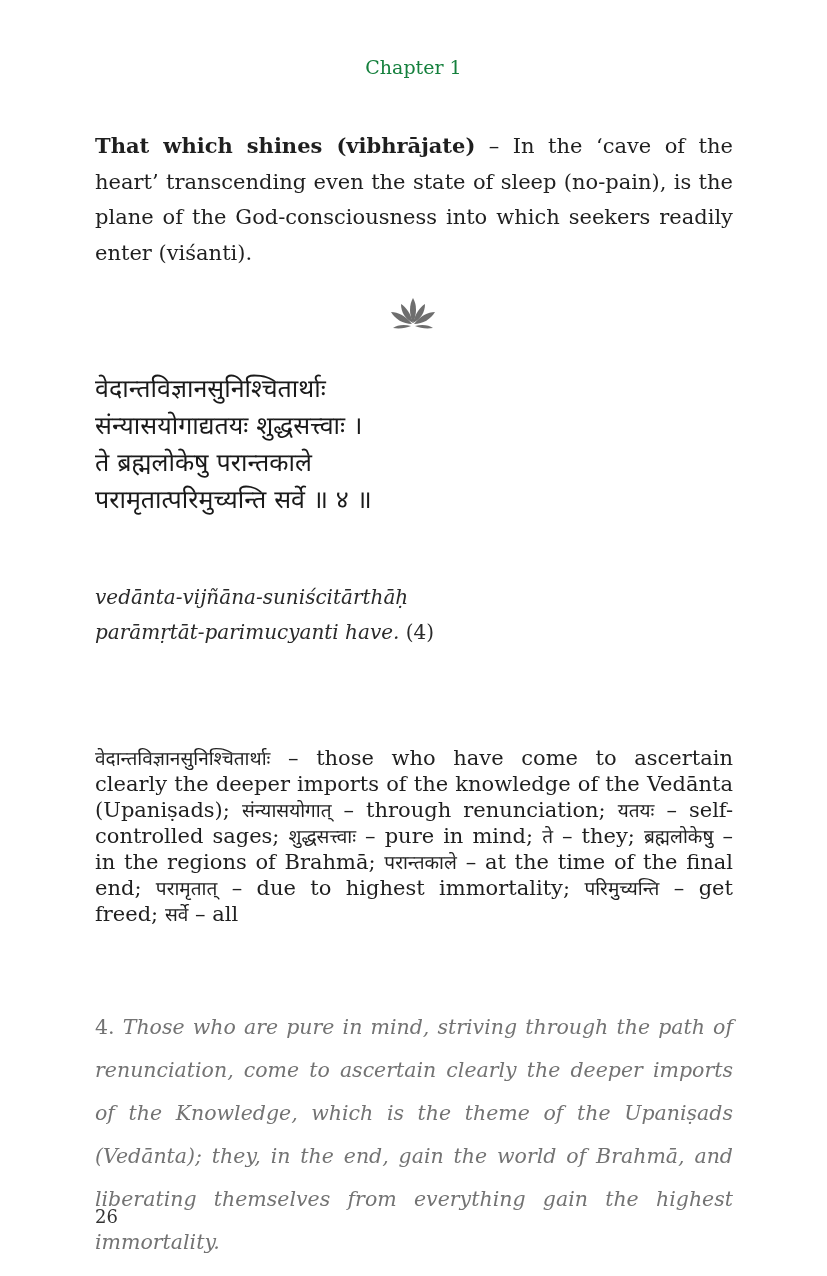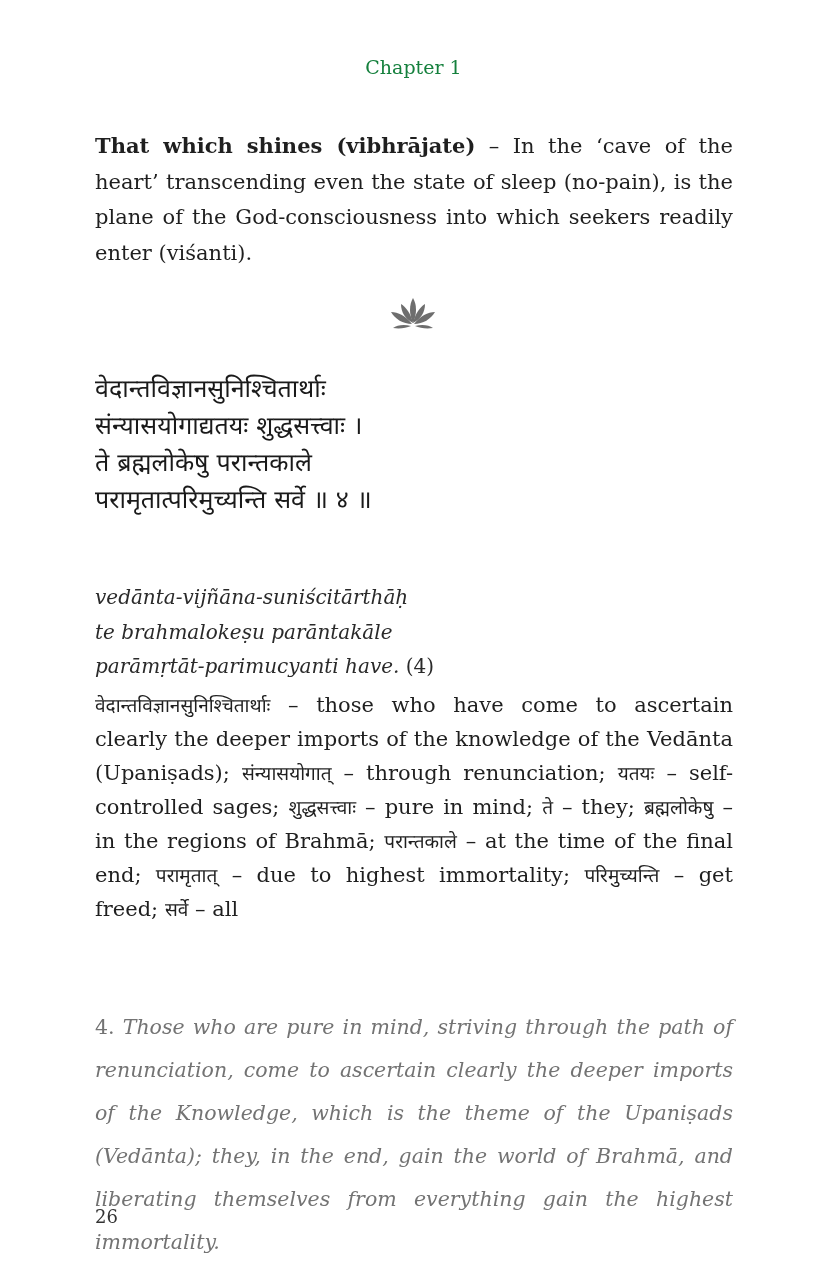--- a/index.html
+++ b/index.html
@@ -20,21 +20,21 @@
   .ornament { position: absolute; top: 296px; left: 389px; width: 48px; height: 34px; }
   .verse {
     top: 370px; font-family: "DejaVu Sans", "Liberation Sans", sans-serif;
     font-size: 25px; line-height: 37px; color: #1a1a1a;
   }
   .translit {
     top: 580px; font-style: italic; font-size: 20px; line-height: 34.5px; color: #2a2a2a;
   }
   .translit .num { font-style: normal; }
   .gloss {
-    top: 688px; font-size: 21px; line-height: 34px; text-align: justify;
+    top: 745px; font-size: 21px; line-height: 26px; text-align: justify;
   }
   .gloss .dev { font-family: "DejaVu Sans", "Liberation Sans", sans-serif; font-size: 19px; }
   .translation {
     top: 1006px; font-style: italic; font-size: 20.5px; line-height: 43px; text-align: justify;
     color: #737373;
   }
   .translation .num { font-style: normal; }
   .folio { position: absolute; top: 1206px; left: 95px; font-size: 18px; color: #333; }
   .line { display: block; }
 </style>
@@ -63,21 +63,20 @@
 
 <div class="block verse">
   <span class="line">वेदान्तविज्ञानसुनिश्चितार्थाः</span>
   <span class="line">संन्यासयोगाद्यतयः शुद्धसत्त्वाः ।</span>
   <span class="line">ते ब्रह्मलोकेषु परान्तकाले</span>
   <span class="line">परामृतात्परिमुच्यन्ति सर्वे ॥ ४ ॥</span>
 </div>
 
 <div class="block translit">
   <span class="line">vedānta-vijñāna-suniścitārthāḥ</span>
-  <span class="line">te brahmalokeṣu parāntakāle</span>
   <span class="line"><span>parāmṛtāt-parimucyanti have.</span><span class="num"> (4)</span></span>
 </div>
 
 <div class="block gloss">
   <span class="dev">वेदान्तविज्ञानसुनिश्चितार्थाः</span><span> – those who have come to ascertain clearly the deeper imports of the knowledge of the Vedānta (Upaniṣads); </span><span class="dev">संन्यासयोगात्</span><span> – through renunciation; </span><span class="dev">यतयः</span><span> – self-controlled sages; </span><span class="dev">शुद्धसत्त्वाः</span><span> – pure in mind; </span><span class="dev">ते</span><span> – they; </span><span class="dev">ब्रह्मलोकेषु</span><span> – in the regions of Brahmā; </span><span class="dev">परान्तकाले</span><span> – at the time of the final end; </span><span class="dev">परामृतात्</span><span> – due to highest immortality; </span><span class="dev">परिमुच्यन्ति</span><span> – get freed; </span><span class="dev">सर्वे</span><span> – all</span>
 </div>
 
 <div class="block translation">
   <span class="num">4. </span><span>Those who are pure in mind, striving through the path of renunciation, come to ascertain clearly the deeper imports of the Knowledge, which is the theme of the Upaniṣads (Vedānta); they, in the end, gain the world of Brahmā, and liberating themselves from everything gain the highest immortality.</span>
 </div>

